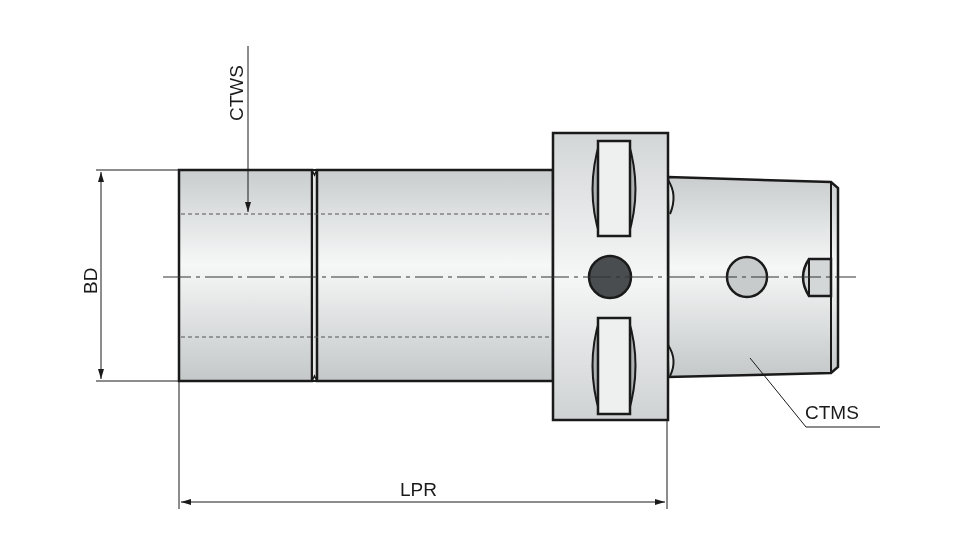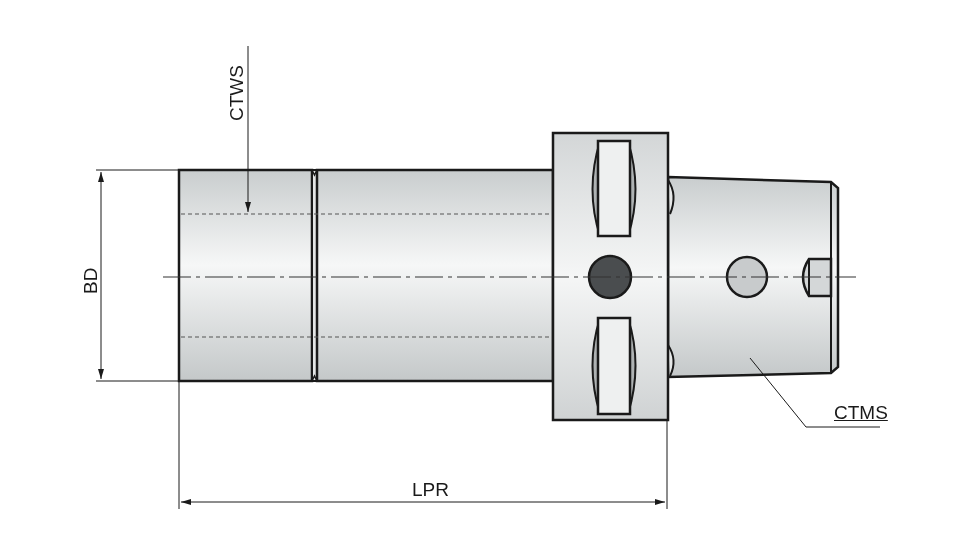--- a/index.html
+++ b/index.html
@@ -94,14 +94,14 @@
     <line x1="181" y1="502" x2="665" y2="502" marker-start="url(#arr)" marker-end="url(#arr)"></line>
   </g>
 
   <g stroke="#1a1a1a" stroke-width="1" fill="none">
     <polyline points="750,358 806,427 880,427"></polyline>
   </g>
 </svg>
 
 <div class="lbl vert" style="left:80px; top:294px;">BD</div>
 <div class="lbl vert" style="left:226px; top:121px;">CTWS</div>
-<div class="lbl" style="left:400px; top:479px;margin-left:12px;">LPR</div>
-<div class="lbl" style="left:834px; top:402px;text-decoration:underline;">CTMS</div>
+<div class="lbl" style="left:400px; top:479px;">LPR</div>
+<div class="lbl" style="left:805px; top:402px;">CTMS</div>
 
 </body></html>

